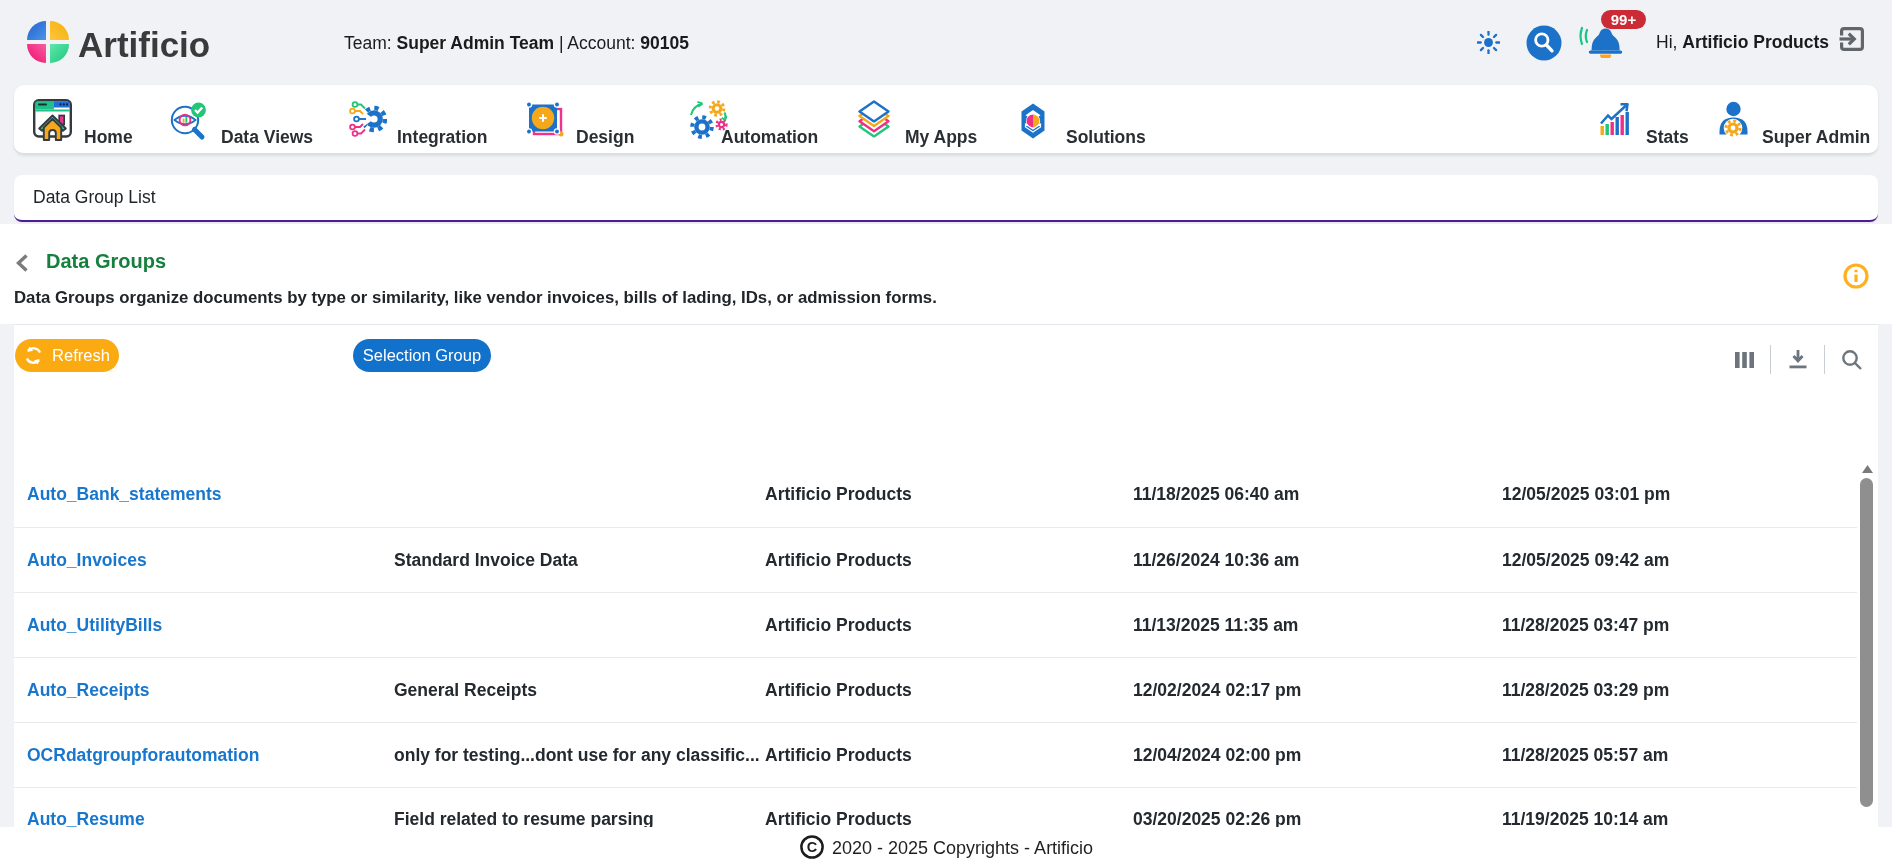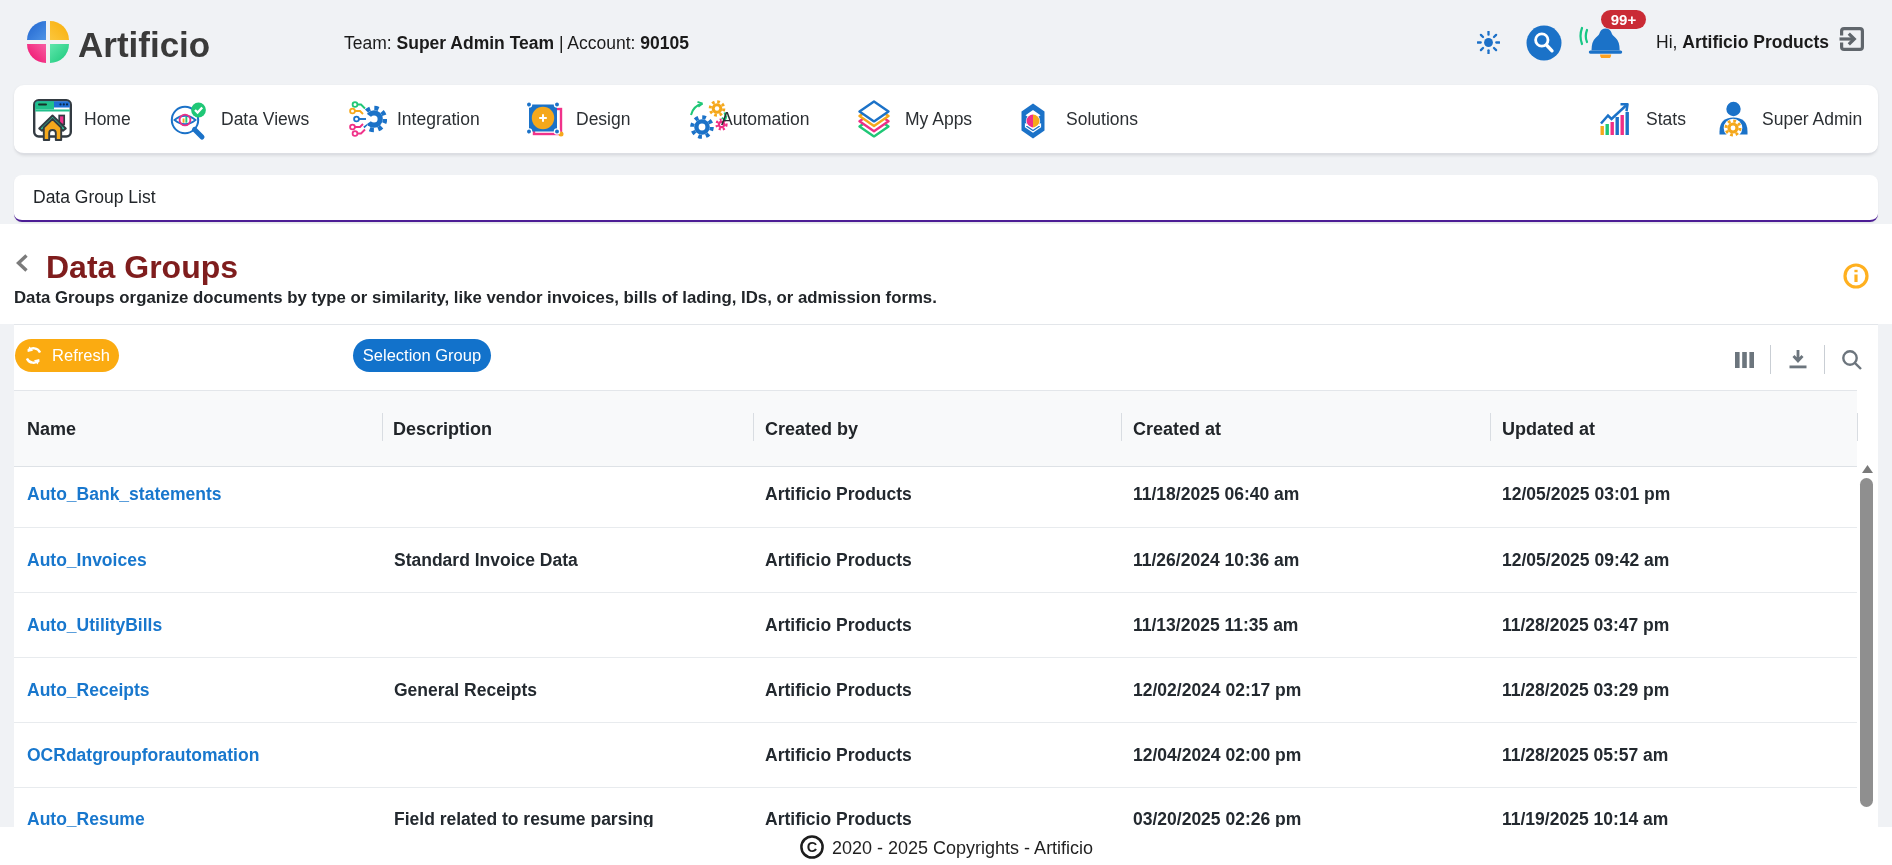--- a/index.html
+++ b/index.html
@@ -8,28 +8,28 @@
 .abs { position:absolute; }
 
 
 #team { left:344px; top:35px; font-size:17.5px; line-height:1; color:#1b1b1b; }
 #team b { font-weight:700; }
 #hi { left:1656px; top:34px; font-size:17.5px; line-height:1; color:#1b1b1b; white-space:nowrap; }
 
 
 #nav { left:14px; top:85px; width:1864px; height:70px; background:#fff; border-radius:10px; box-shadow:0 1px 3px rgba(0,0,0,.08); border-bottom:2px solid #dcdee3; }
 .nicon { position:absolute; }
-.nlabel { position:absolute; top:26px; font-size:17.5px; line-height:1; font-weight:400; color:#2b2f33; white-space:nowrap; }
+.nlabel { position:absolute; top:44px; font-size:17.5px; line-height:1; font-weight:700; color:#2b2f33; white-space:nowrap; }
 
 
 #dgl { left:14px; top:175px; width:1864px; height:47px; background:#fff; border-radius:8px; box-shadow:0 1px 2px rgba(0,0,0,.06); border-bottom:2px solid #4c1d95; font-size:17.5px; color:#212529; display:flex; align-items:center; padding-left:19px; }
 
 
 #band { left:0; top:224px; width:1892px; height:100px; background:#fff; }
-#heading { left:46px; top:251px; font-size:32px; line-height:1; font-weight:700; color:#7f1d1d; }
+#heading { left:46px; top:251px; font-size:20px; line-height:1; font-weight:700; color:#15803d; }
 #chev { left:13px; top:253px; width:20px; height:20px; }
 #desc { left:14px; top:290px; font-size:16.8px; line-height:1; font-weight:700; color:#212529; }
 
 
 #card { left:14px; top:324px; width:1864px; height:503px; background:#fff; border-top:1px solid #e3e6ea; }
 
 
 .pill { position:absolute; top:14px; height:33px; border-radius:20px; color:#fff; font-size:16.5px; display:flex; align-items:center; justify-content:center; white-space:nowrap; gap:9px; }
 #btn-refresh { left:1px; width:104px; background:#fbab11; }
 #btn-create { left:126px; width:191px; background:#18a562; justify-content:flex-start; padding-left:11px; gap:14px; }
@@ -286,32 +286,20 @@
   <svg class="abs" style="left:1775px; top:25px" width="18" height="19" viewBox="0 0 18 19">
     <path d="M9 0 L9 10 M4.5 6 L9 11 L13.5 6" stroke="#6c757d" stroke-width="2.8" fill="none"></path>
     <rect x="0.5" y="15.5" width="17" height="2.8" fill="#6c757d"></rect>
   </svg>
   <div class="abs" style="left:1810px; top:20px; width:1px; height:29px; background:#c9ced4"></div>
   <svg class="abs" style="left:1828px; top:25px" width="20" height="20" viewBox="0 0 20 20">
     <circle cx="8" cy="8" r="6.7" fill="none" stroke="#6c757d" stroke-width="2.4"></circle>
     <line x1="12.8" y1="12.8" x2="19" y2="19" stroke="#6c757d" stroke-width="2.4"></line>
   </svg>
 
-  <div id="thead">
-    <div class="th" style="left:13px">Name</div>
-    <div class="th" style="left:379px">Description</div>
-    <div class="th" style="left:751px">Created by</div>
-    <div class="th" style="left:1119px">Created at</div>
-    <div class="th" style="left:1488px">Updated at</div>
-    <div class="sep" style="left:368px"></div>
-    <div class="sep" style="left:739px"></div>
-    <div class="sep" style="left:1107px"></div>
-    <div class="sep" style="left:1476px"></div>
-    <div class="sep" style="left:1843px"></div>
-  </div>
 
   <div class="row" style="top:142px; height:61px;" id="r1">
     <div class="cell c0">Auto_Bank_statements</div>
       <div class="cell c2">Artificio Products</div>
       <div class="cell c3">11/18/2025 06:40 am</div>
       <div class="cell c4">12/05/2025 03:01 pm</div>
   </div>
   <div class="row" style="top:203px;">
     <div class="cell c0">Auto_Invoices</div>
       <div class="cell c1">Standard Invoice Data</div>
@@ -327,20 +315,21 @@
   </div>
   <div class="row" style="top:333px;text-align:center;">
     <div class="cell c0">Auto_Receipts</div>
       <div class="cell c1">General Receipts</div>
       <div class="cell c2">Artificio Products</div>
       <div class="cell c3">12/02/2024 02:17 pm</div>
       <div class="cell c4">11/28/2025 03:29 pm</div>
   </div>
   <div class="row" style="top:398px;">
     <div class="cell c0">OCRdatgroupforautomation</div>
+      <div class="cell c1">only for testing...dont use for any classific...</div>
       <div class="cell c2">Artificio Products</div>
       <div class="cell c3">12/04/2024 02:00 pm</div>
       <div class="cell c4">11/28/2025 05:57 am</div>
   </div>
   <div class="row" id="r6" style="top:463px; border-bottom:none;">
     <div class="cell c0">Auto_Resume</div>
       <div class="cell c1">Field related to resume parsing</div>
       <div class="cell c2">Artificio Products</div>
       <div class="cell c3">03/20/2025 02:26 pm</div>
       <div class="cell c4">11/19/2025 10:14 am</div>

